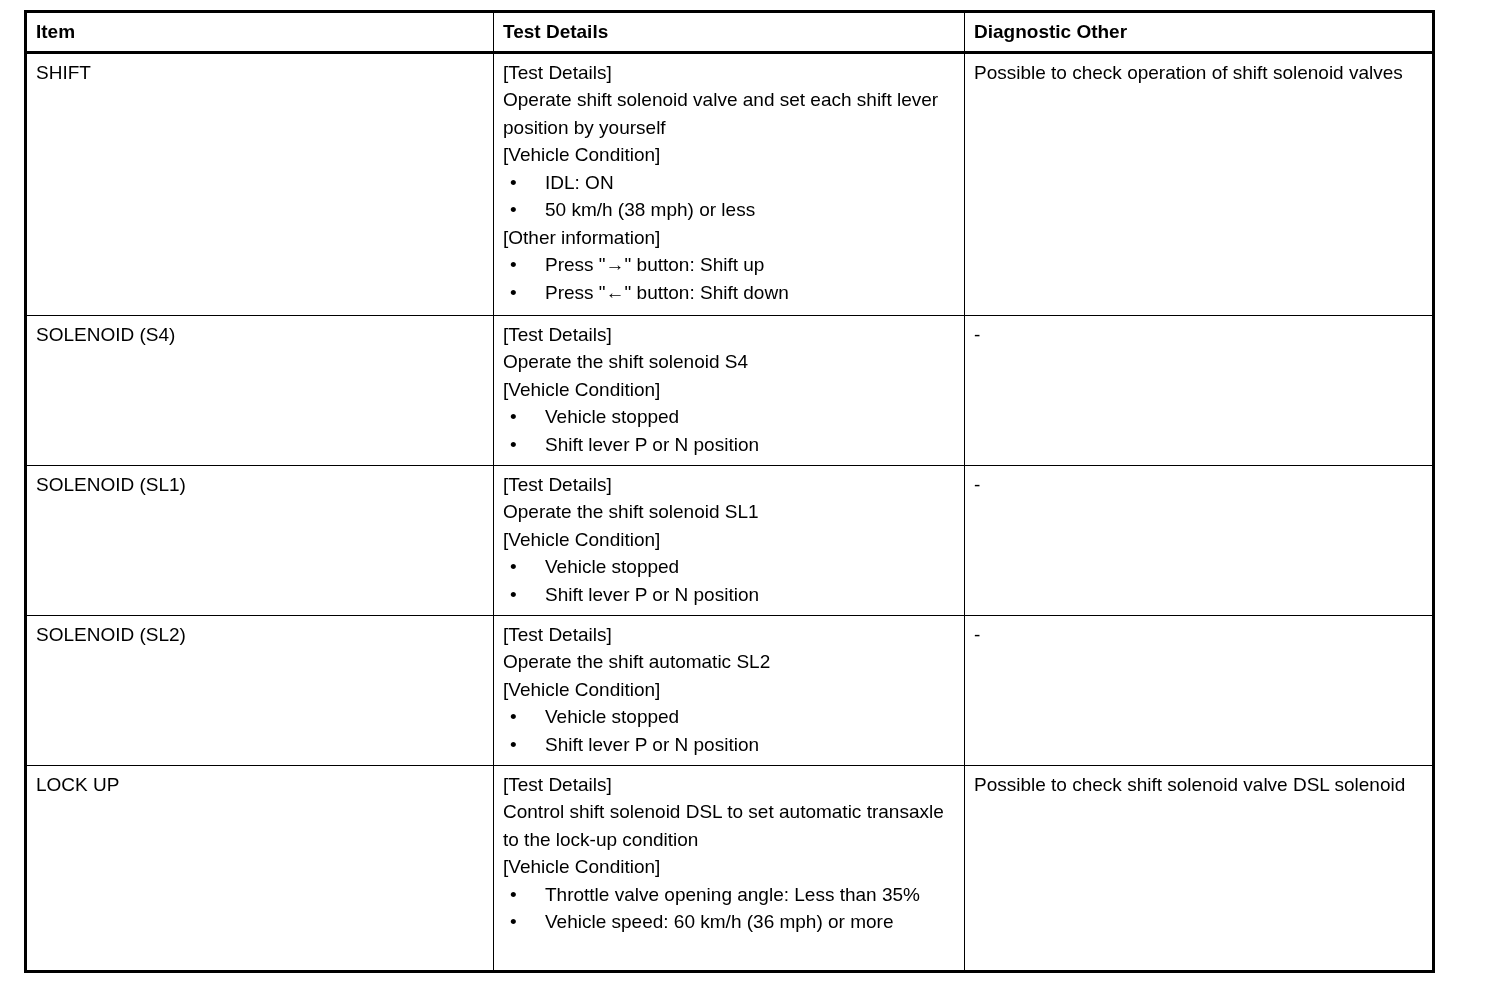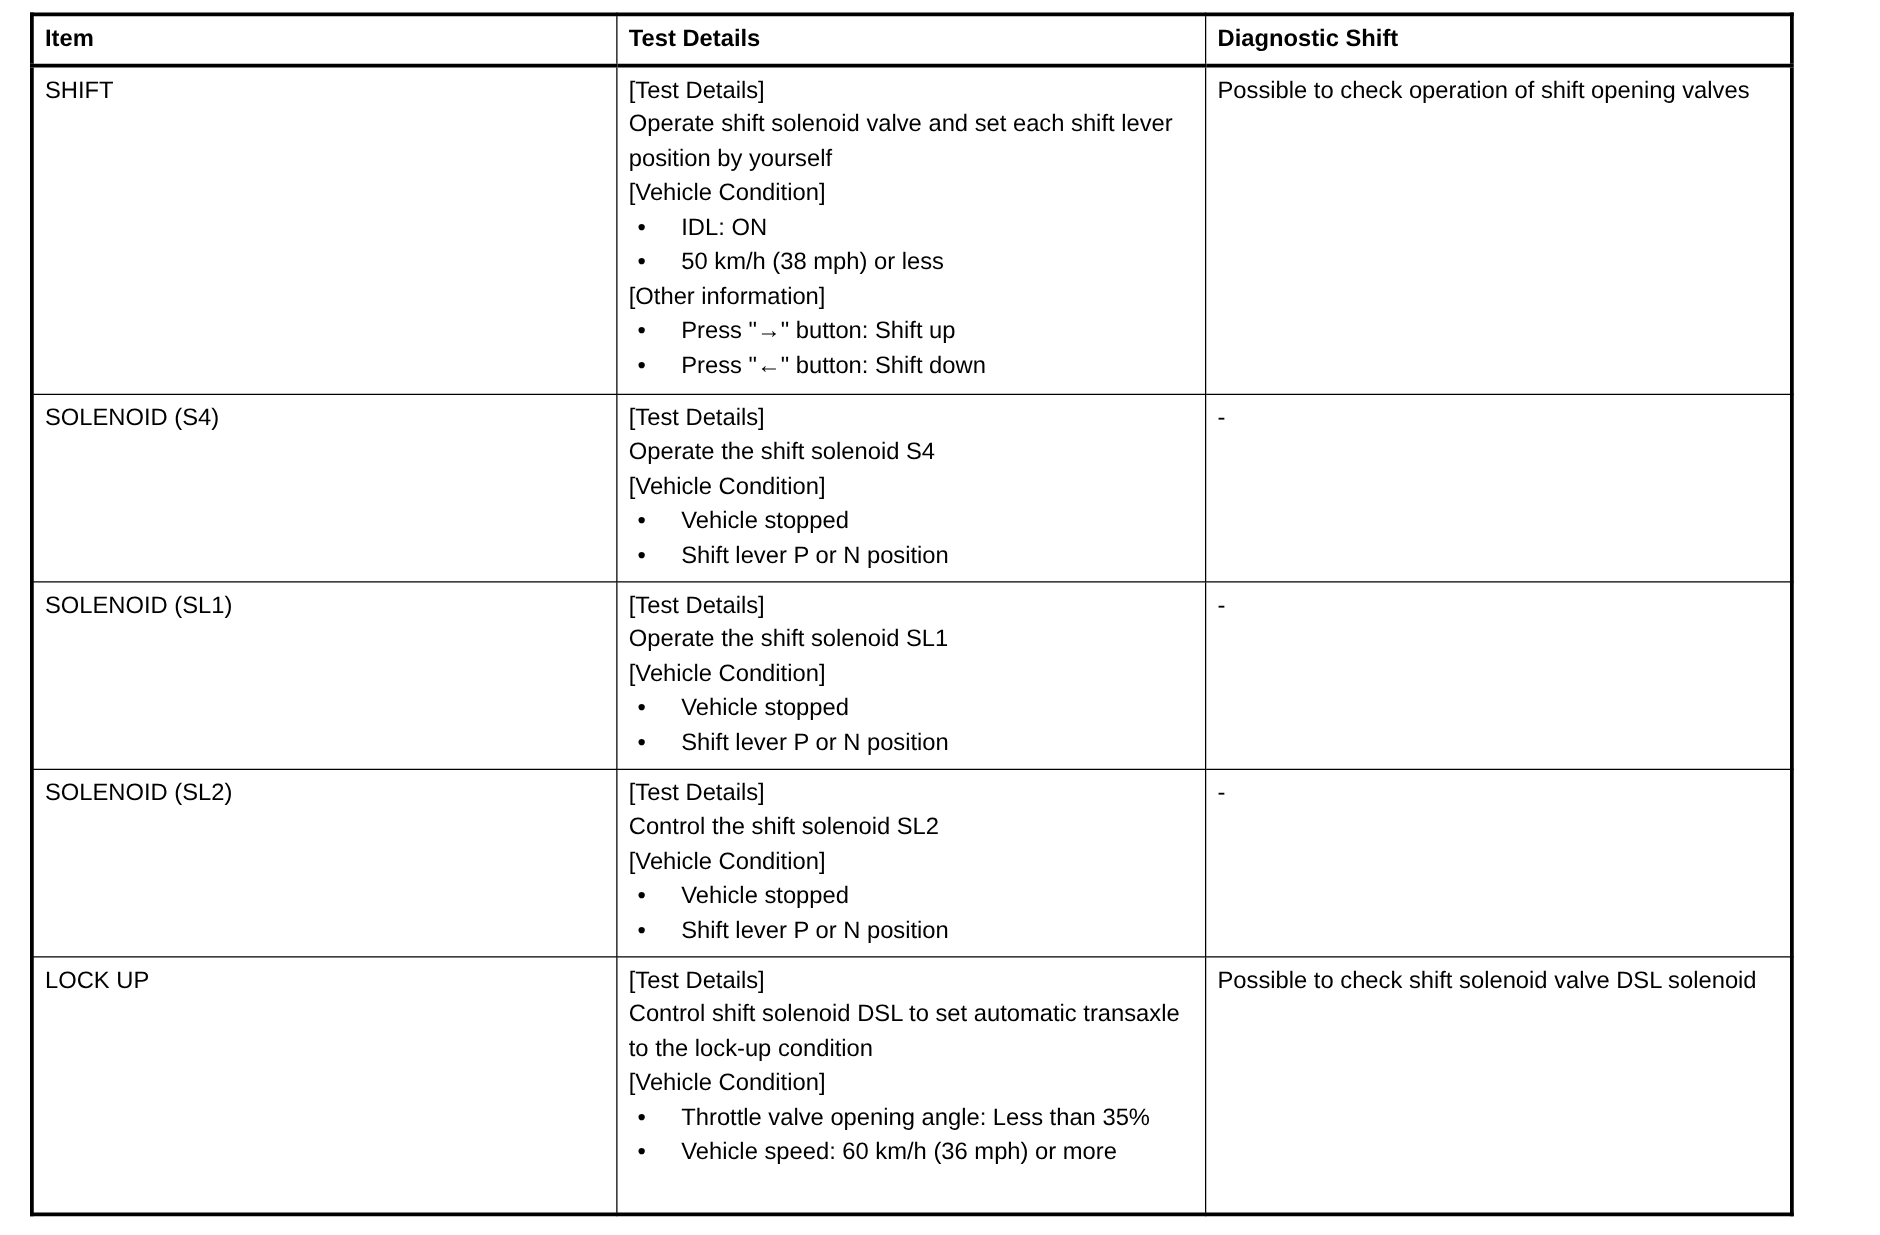--- a/index.html
+++ b/index.html
@@ -47,21 +47,21 @@
   <table class="diag">
     <colgroup>
       <col style="width:468px">
       <col style="width:471px">
       <col style="width:469px">
     </colgroup>
     <thead>
       <tr>
         <th>Item</th>
         <th>Test Details</th>
-        <th>Diagnostic Shift</th>
+        <th>Diagnostic Other</th>
       </tr>
     </thead>
     <tbody>
         <tr>
           <td>SHIFT</td>
           <td>
             <div class="detail-line">[Test Details]</div>
             <div class="detail-line">Operate shift solenoid valve and set each shift lever position by yourself</div>
             <div class="detail-line">[Vehicle Condition]</div>
             <div class="bullet-line">
@@ -75,21 +75,21 @@
             <div class="detail-line">[Other information]</div>
             <div class="bullet-line">
               <span class="bullet-mark">•</span>
               <span class="bullet-text">Press "→" button: Shift up</span>
             </div>
             <div class="bullet-line">
               <span class="bullet-mark">•</span>
               <span class="bullet-text">Press "←" button: Shift down</span>
             </div>
           </td>
-          <td>Possible to check operation of shift opening valves</td>
+          <td>Possible to check operation of shift solenoid valves</td>
         </tr>
         <tr>
           <td>SOLENOID (S4)</td>
           <td>
             <div class="detail-line">[Test Details]</div>
             <div class="detail-line">Operate the shift solenoid S4</div>
             <div class="detail-line">[Vehicle Condition]</div>
             <div class="bullet-line">
               <span class="bullet-mark">•</span>
               <span class="bullet-text">Vehicle stopped</span>
@@ -115,21 +115,21 @@
               <span class="bullet-mark">•</span>
               <span class="bullet-text">Shift lever P or N position</span>
             </div>
           </td>
           <td>-</td>
         </tr>
         <tr>
           <td>SOLENOID (SL2)</td>
           <td>
             <div class="detail-line">[Test Details]</div>
-            <div class="detail-line">Control the shift solenoid SL2</div>
+            <div class="detail-line">Operate the shift automatic SL2</div>
             <div class="detail-line">[Vehicle Condition]</div>
             <div class="bullet-line">
               <span class="bullet-mark">•</span>
               <span class="bullet-text">Vehicle stopped</span>
             </div>
             <div class="bullet-line">
               <span class="bullet-mark">•</span>
               <span class="bullet-text">Shift lever P or N position</span>
             </div>
           </td>

